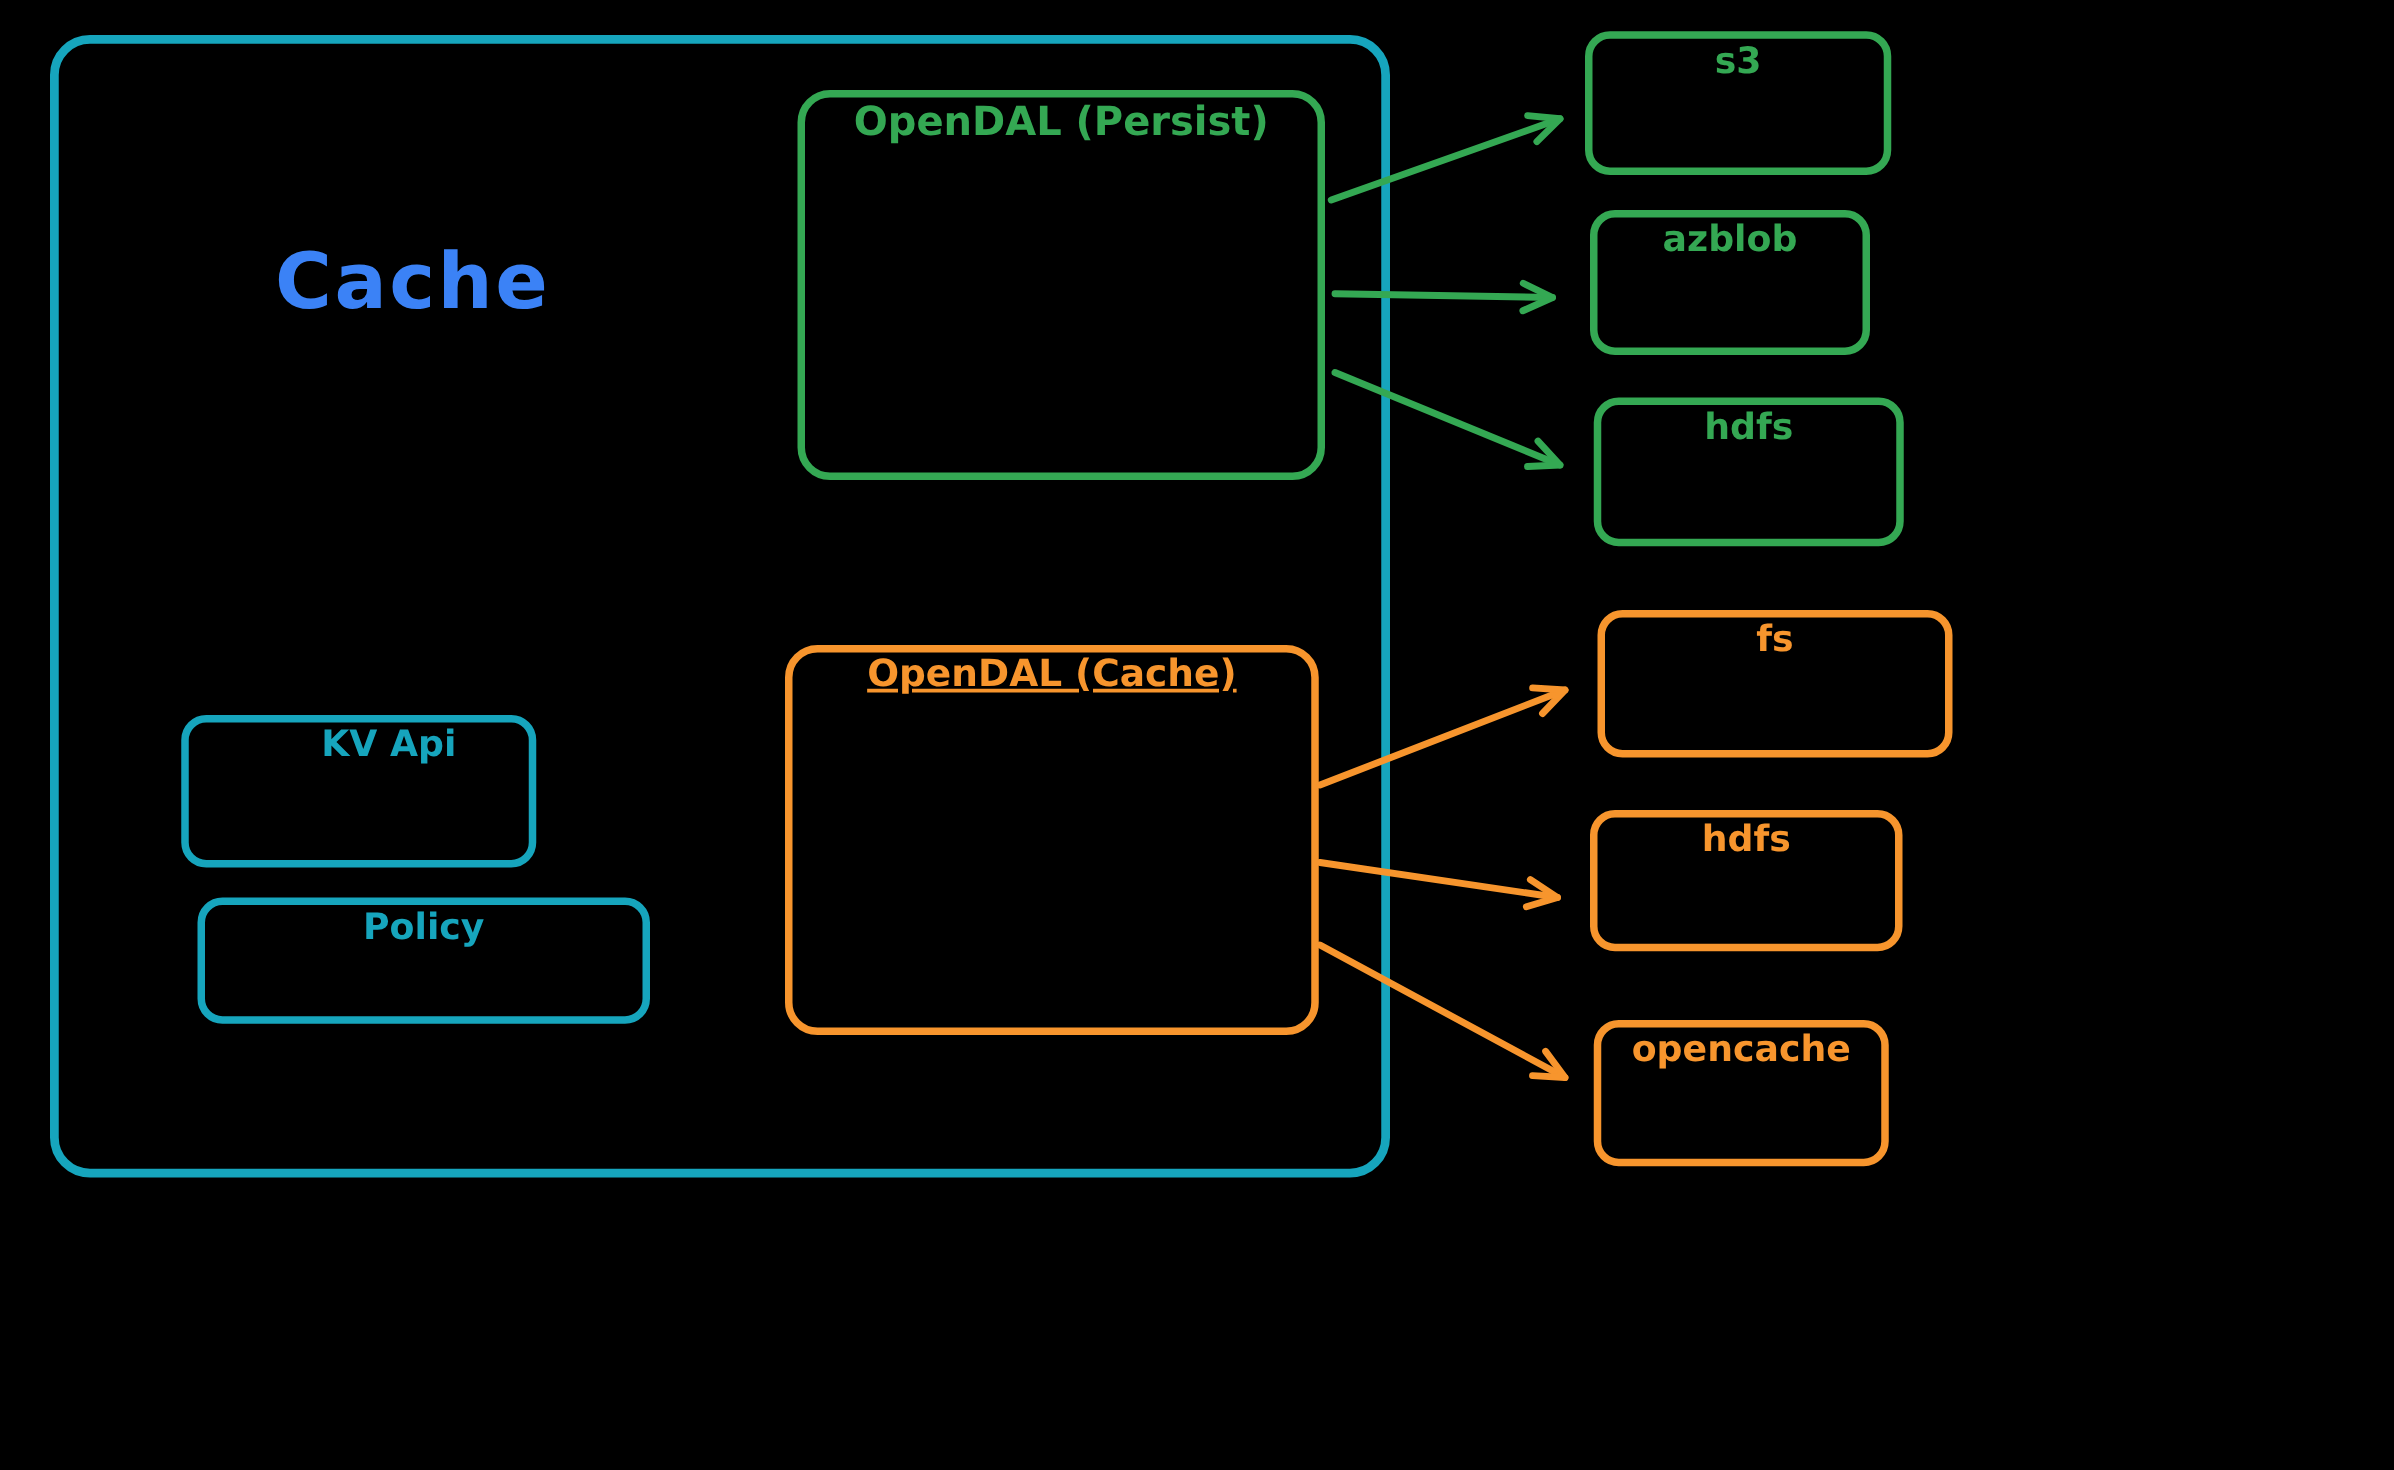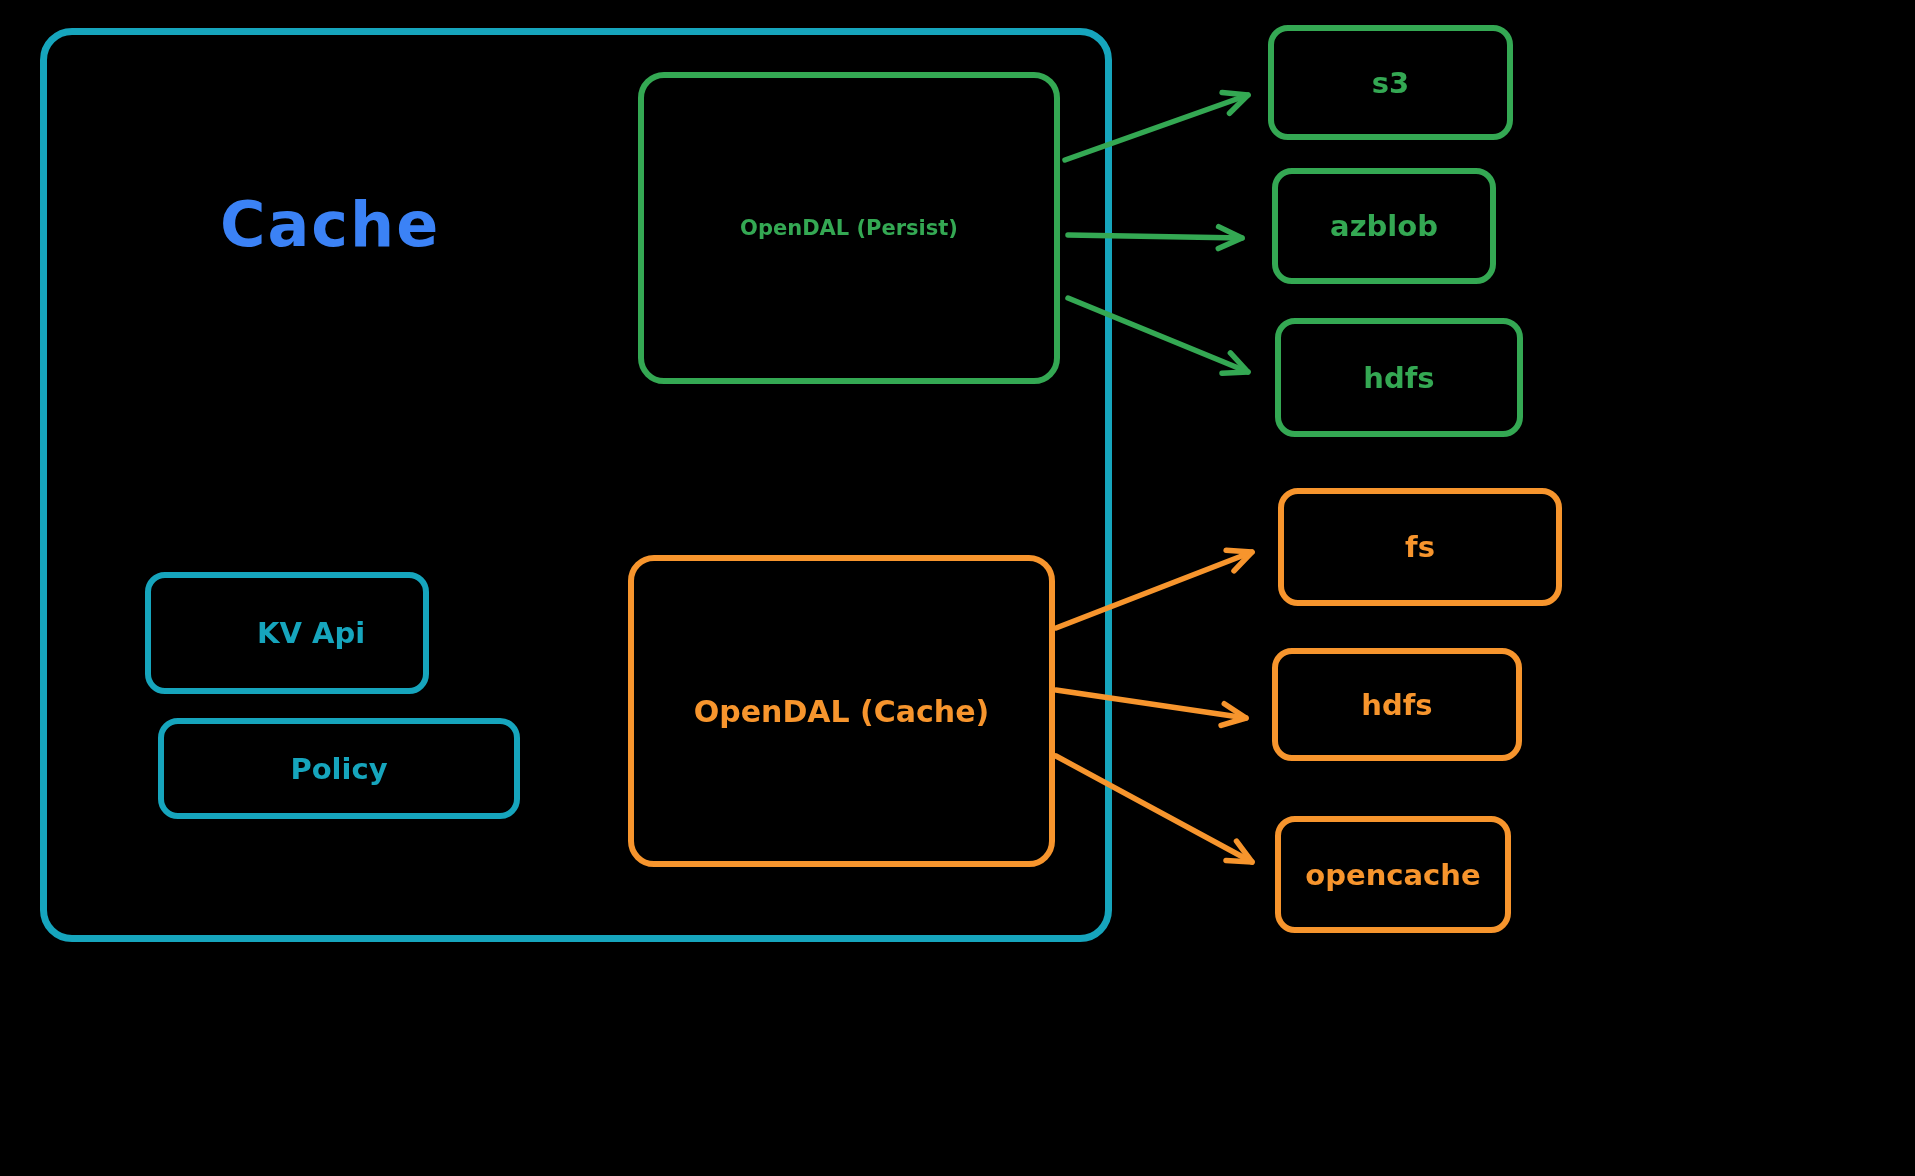--- a/index.html
+++ b/index.html
@@ -12,40 +12,40 @@
     position: relative;
     width: 1915px;
     height: 1176px;
     background: #000000;
     overflow: hidden;
   }
   .box {
     position: absolute;
     box-sizing: border-box;
     display: flex;
-    align-items: center;
+    align-items: flex-start;
     justify-content: center;
     font-weight: bold;
     background: transparent;
   }
   .container-box {
     border: 7px solid #16a5bd;
     border-radius: 32px;
   }
   .teal-box {
     border: 6px solid #16a5bd;
     border-radius: 22px;
     color: #16a5bd;
     font-size: 30px;
   }
   .green-box {
     border: 6px solid #34a853;
     border-radius: 26px;
     color: #34a853;
-    font-size: 21px;
+    font-size: 32px;
   }
   .orange-box {
     border: 6px solid #f7952d;
     border-radius: 26px;
     color: #f7952d;
     font-size: 30px;
   }
   .small-node {
     border-radius: 20px;
     font-size: 29px;
@@ -88,21 +88,21 @@
   </div>
 
   <div class="box teal-box small-node" style="left:145px; top:572px; width:284px; height:122px;padding-left:48px;">
     <span>KV Api</span>
   </div>
 
   <div class="box teal-box small-node" style="left:145px; top:718px; width:362px; height:101px;margin-left:13px;">
     <span>Policy</span>
   </div>
 
-  <div class="box orange-box" style="left:628px; top:555px; width:427px; height:312px;">
+  <div class="box orange-box" style="left:628px; top:516px; width:427px; height:312px;text-decoration:underline;">
     <span>OpenDAL (Cache)</span>
   </div>
 
   <div class="box green-box small-node" style="left:1268px; top:25px; width:245px; height:115px;">
     <span>s3</span>
   </div>
 
   <div class="box green-box small-node" style="left:1272px; top:168px; width:224px; height:116px;">
     <span>azblob</span>
   </div>

